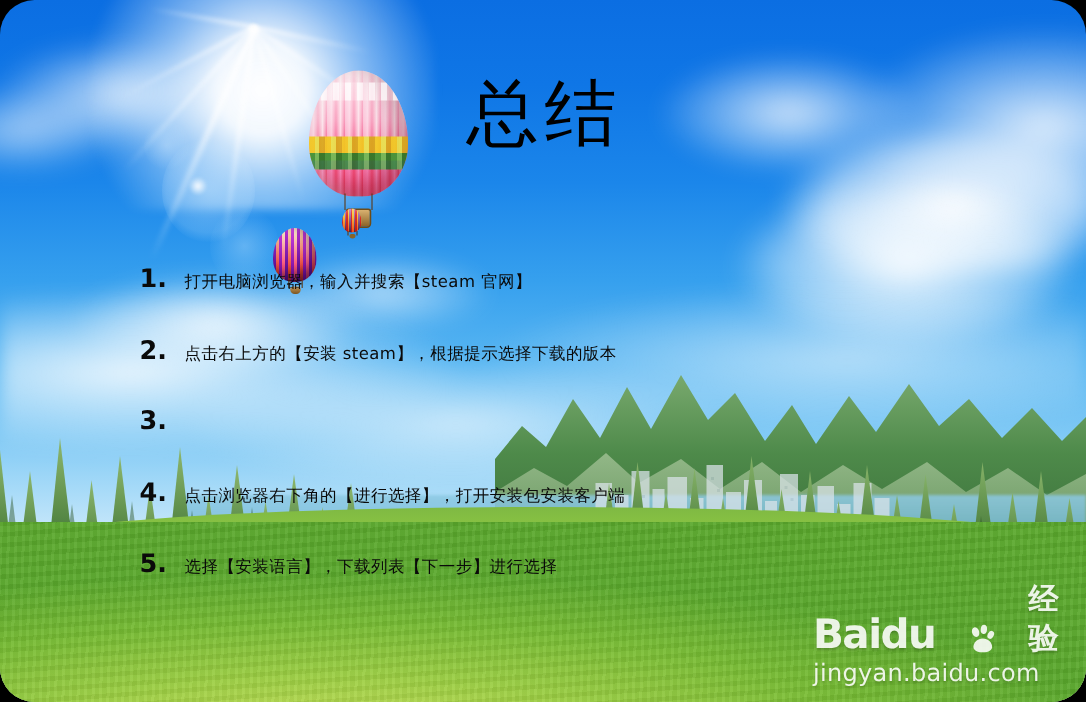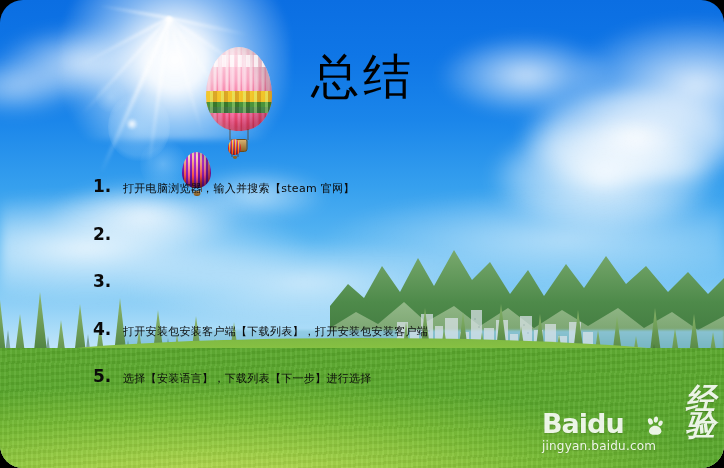--- a/index.html
+++ b/index.html
@@ -338,32 +338,31 @@
     text-shadow: 0 1px 2px rgba(0,0,0,.22);
     font-family: "DejaVu Sans", "Liberation Sans", sans-serif;
   }
   .wm-paw {
     position: relative;
     width: 22px; height: 22px;
     margin-bottom: 1px;
   }
   .wm-paw svg { display:block; width: 22px; height: 22px; }
   .wm-jingyan {
-    font-size: 30px;
+    font-size: 20px;
     font-weight: bold;
     color: #ffffff;
     line-height: 26px;
     letter-spacing: 0px;
     text-shadow: 0 1px 2px rgba(0,0,0,.22);
     font-family: "DejaVu Sans", "Liberation Sans", sans-serif;
-    font-style: italic;
   }
   .wm-url {
     margin-top: 1px;
-    font-size: 12px;
+    font-size: 16px;
     color: #ffffff;
     letter-spacing: .2px;
     text-shadow: 0 1px 2px rgba(0,0,0,.22);
     font-family: "DejaVu Sans", "Liberation Sans", sans-serif;
   }
 </style>
 </head>
 <body>
 
 <div id="slide">
@@ -568,29 +567,30 @@
 
   <div id="bullet-list">
 
     <div class="bullet-row">
       <span class="bullet-num">1.</span>
       <span class="bullet-text">打开电脑浏览器，输入并搜索【steam 官网】</span>
     </div>
 
     <div class="bullet-row">
       <span class="bullet-num">2.</span>
+      <span class="bullet-text">点击右上方的【安装 steam】，根据提示选择下载的版本</span>
     </div>
 
     <div class="bullet-row">
       <span class="bullet-num">3.</span>
     </div>
 
     <div class="bullet-row">
       <span class="bullet-num">4.</span>
-      <span class="bullet-text">打开安装包安装客户端【下载列表】，打开安装包安装客户端</span>
+      <span class="bullet-text">点击浏览器右下角的【进行选择】，打开安装包安装客户端</span>
     </div>
 
     <div class="bullet-row">
       <span class="bullet-num">5.</span>
       <span class="bullet-text">选择【安装语言】，下载列表【下一步】进行选择</span>
     </div>
 
   </div>
 
   <div id="watermark">

